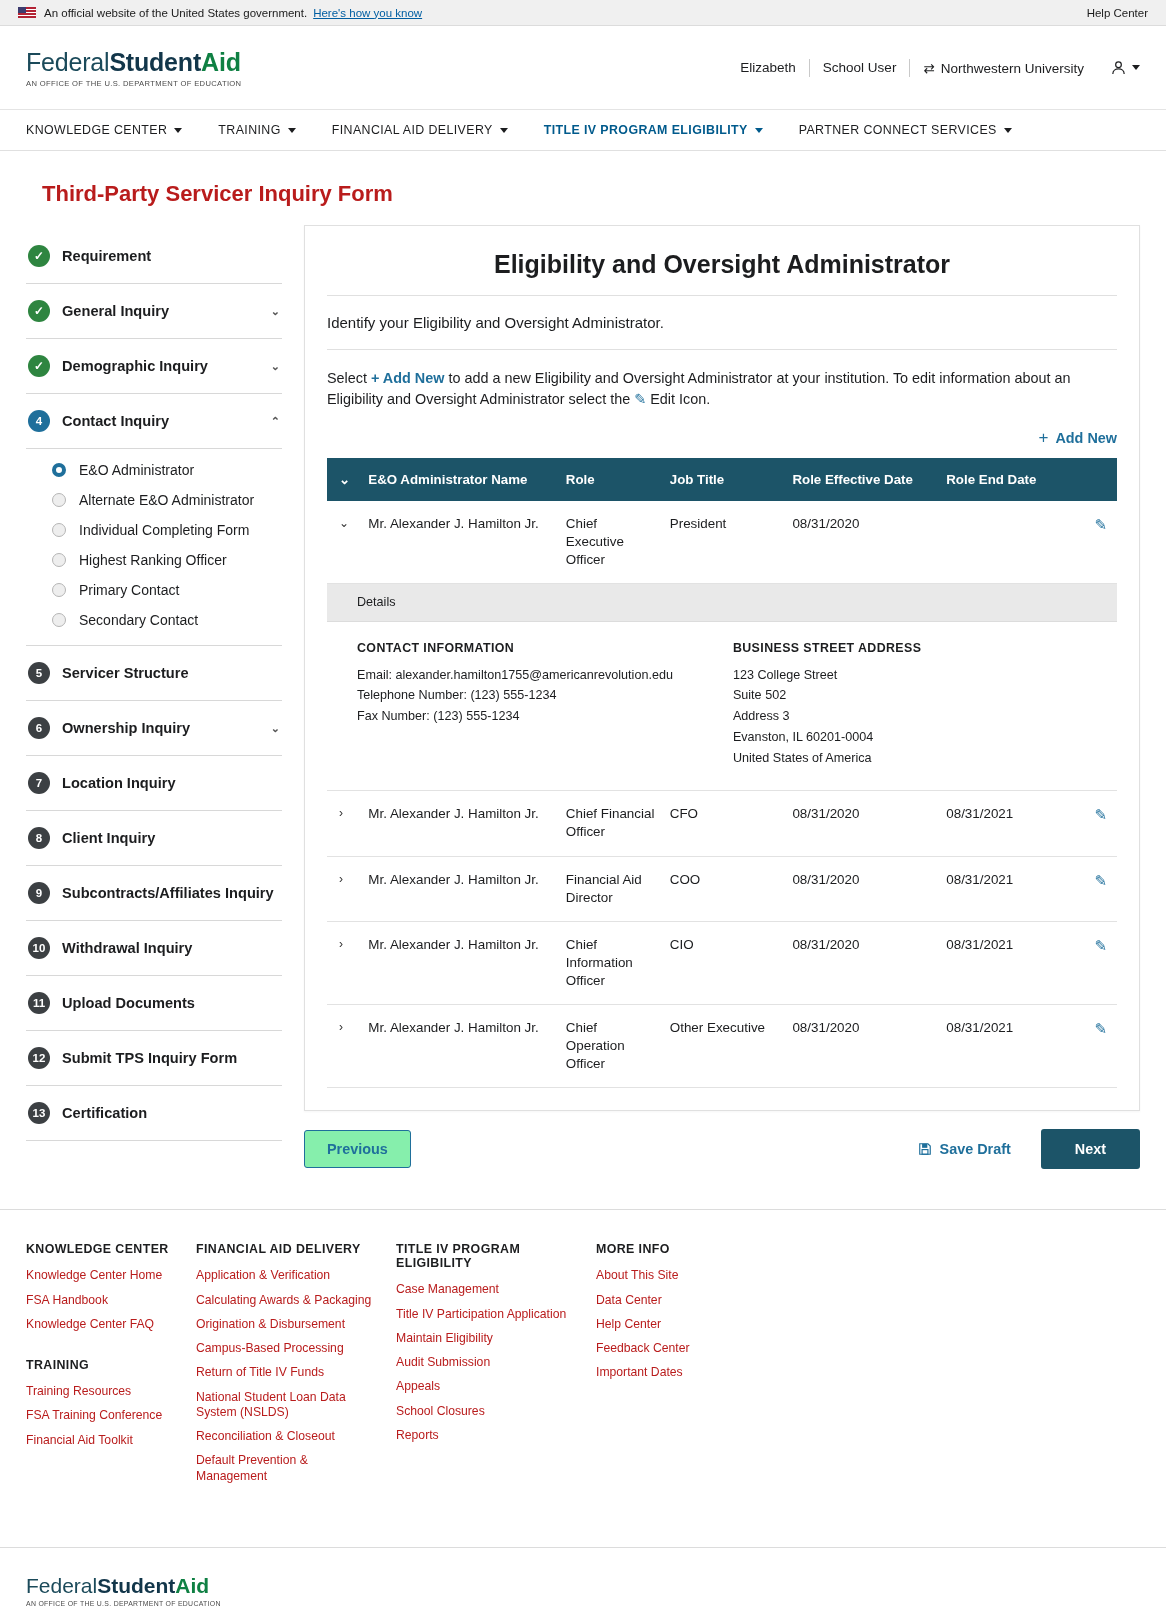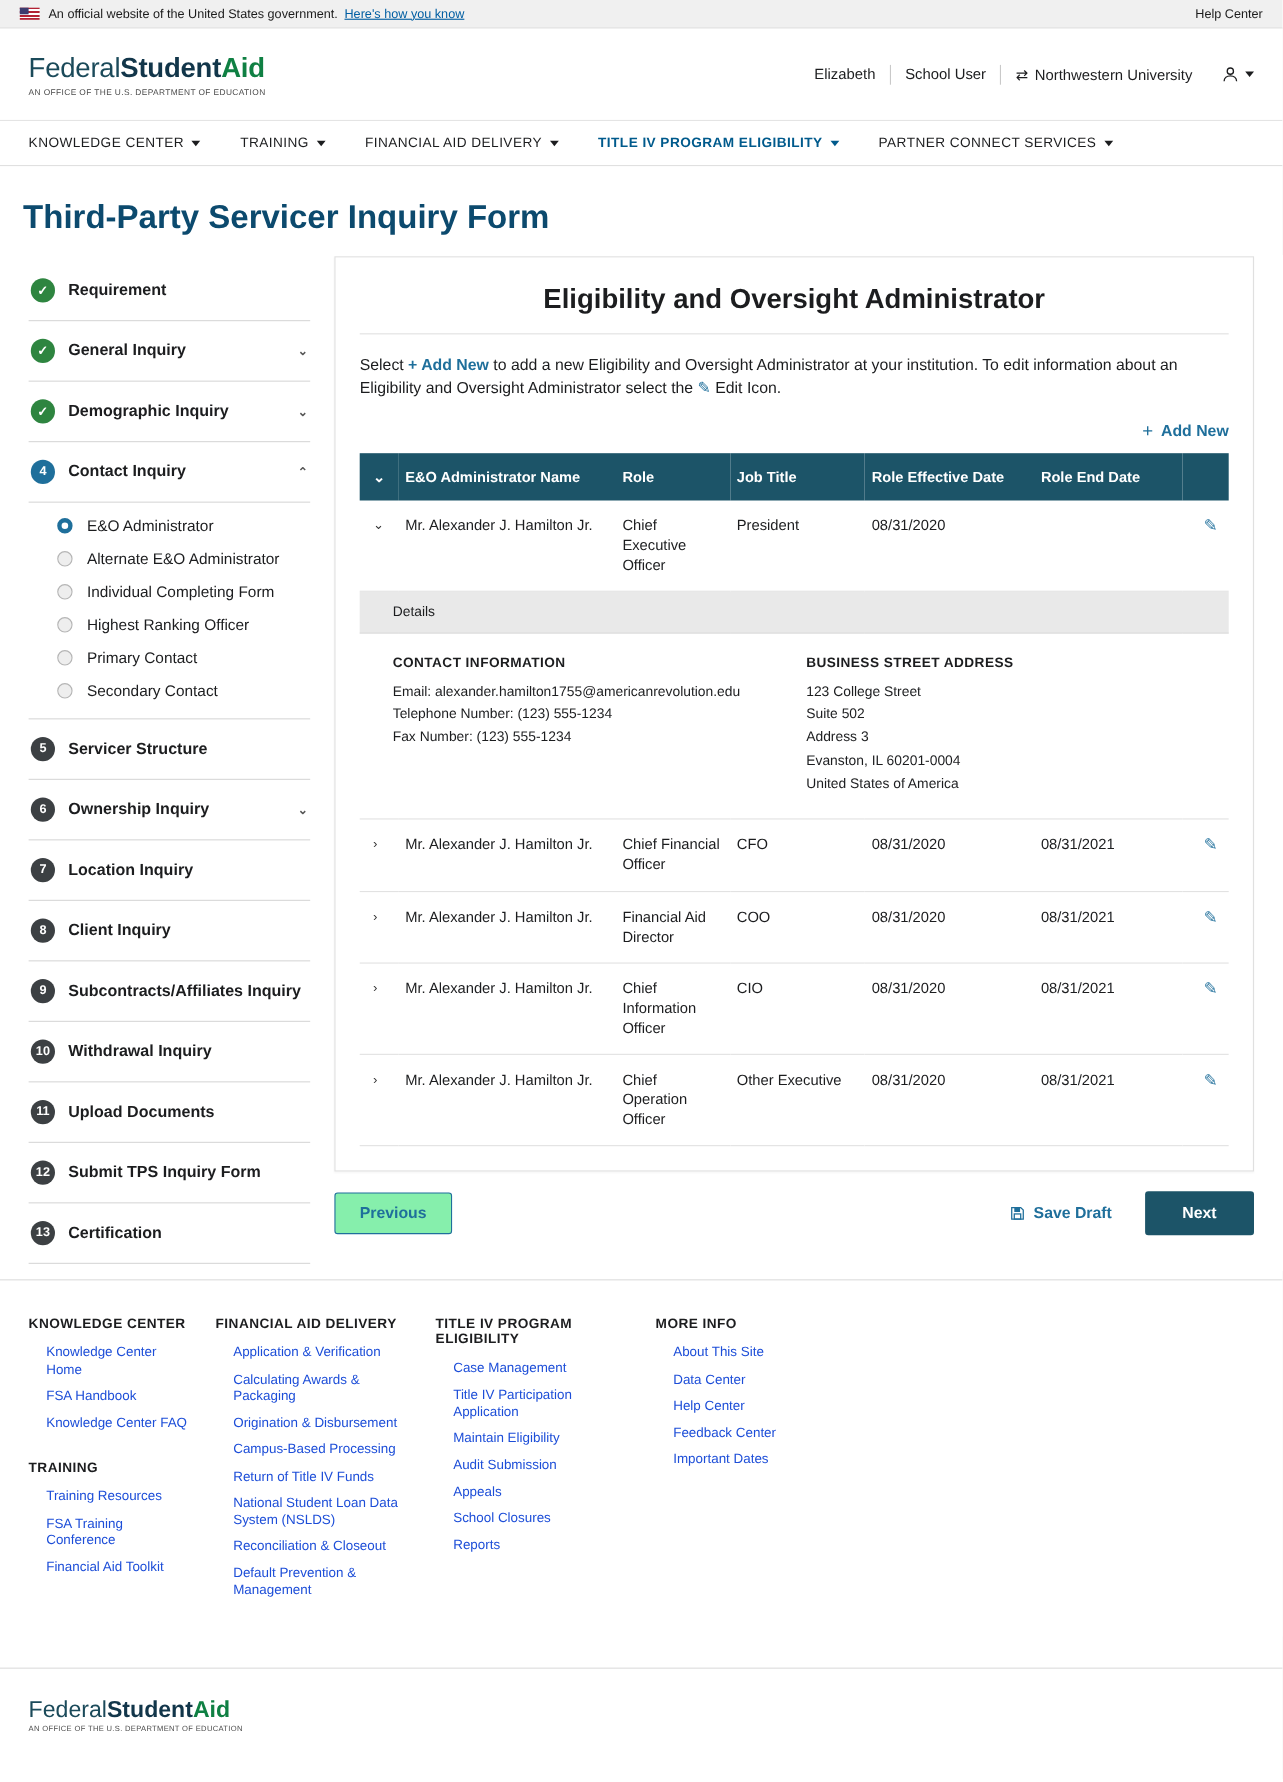--- a/index.html
+++ b/index.html
@@ -100,24 +100,24 @@
     cursor:pointer;
   }
   .nav-item.active { color:#005a8c; font-weight:700; }
   .caret-down {
     width:0;height:0;border-left:4px solid transparent;border-right:4px solid transparent;
     border-top:5px solid currentColor;
     display:inline-block;
   }
   
   .page-title {
-    font-size: 30px;
+    font-size: 22px;
     font-weight: 700;
-    padding: 30px 26px 18px 21px;
-    color:#0c4a6e;
+    padding: 30px 26px 18px 42px;
+    color:#b91c1c;
   }
   
   .content {
     display:flex;
     padding: 0 26px 0 26px;
     gap: 22px;
     align-items: flex-start;
   }
   
   .sidebar { width: 256px; flex:none; padding-top: 4px;}
@@ -257,25 +257,24 @@
     margin:0 0 12px 0;
     font-size: 12.4px;
     font-weight:700;
     letter-spacing:0.4px;
     color:#1c1d1f;
   }
   .fcol h4.second { margin-top: 26px; }
   .fcol a {
     display:block;
     font-size:12.2px;
-    color:#1d4ed8;
+    color:#b91c1c;
     text-decoration:none;
     margin-bottom: 9px;
     line-height:1.25;
-    margin-left:16px;
   }
   .footer-bottom {
     border-top:1px solid #dcdcdc;
     margin-top: 28px;
     padding: 26px 26px 18px 26px;
   }
   .fb-logo { font-size: 21px; }
   .fb-sub { font-size: 6.9px; color:#4b4b4b; letter-spacing:0.3px; margin-top:2px; text-transform:uppercase;}
 </style>
 </head>
@@ -429,20 +428,21 @@
       </div>
       <div class="step">
         <span class="badge num">13</span>
         <span>Certification</span>
       </div>
     </div>
 
     <div class="main-col">
       <div class="card">
         <div class="card-title">Eligibility and Oversight Administrator</div>
+        <div class="card-sub">Identify your Eligibility and Oversight Administrator.</div>
         <div class="card-desc">
           <span>Select </span><span class="addnew">+ Add New</span><span> to add a new Eligibility and Oversight Administrator at your institution.  To edit information about an Eligibility and Oversight Administrator select the </span><span class="pencil-inline">✎</span><span> Edit Icon.</span>
         </div>
 
         <div class="addnew-row">
           <div class="addnew-btn">
             <span class="plus">+</span>
             <span>Add New</span>
           </div>
         </div>

